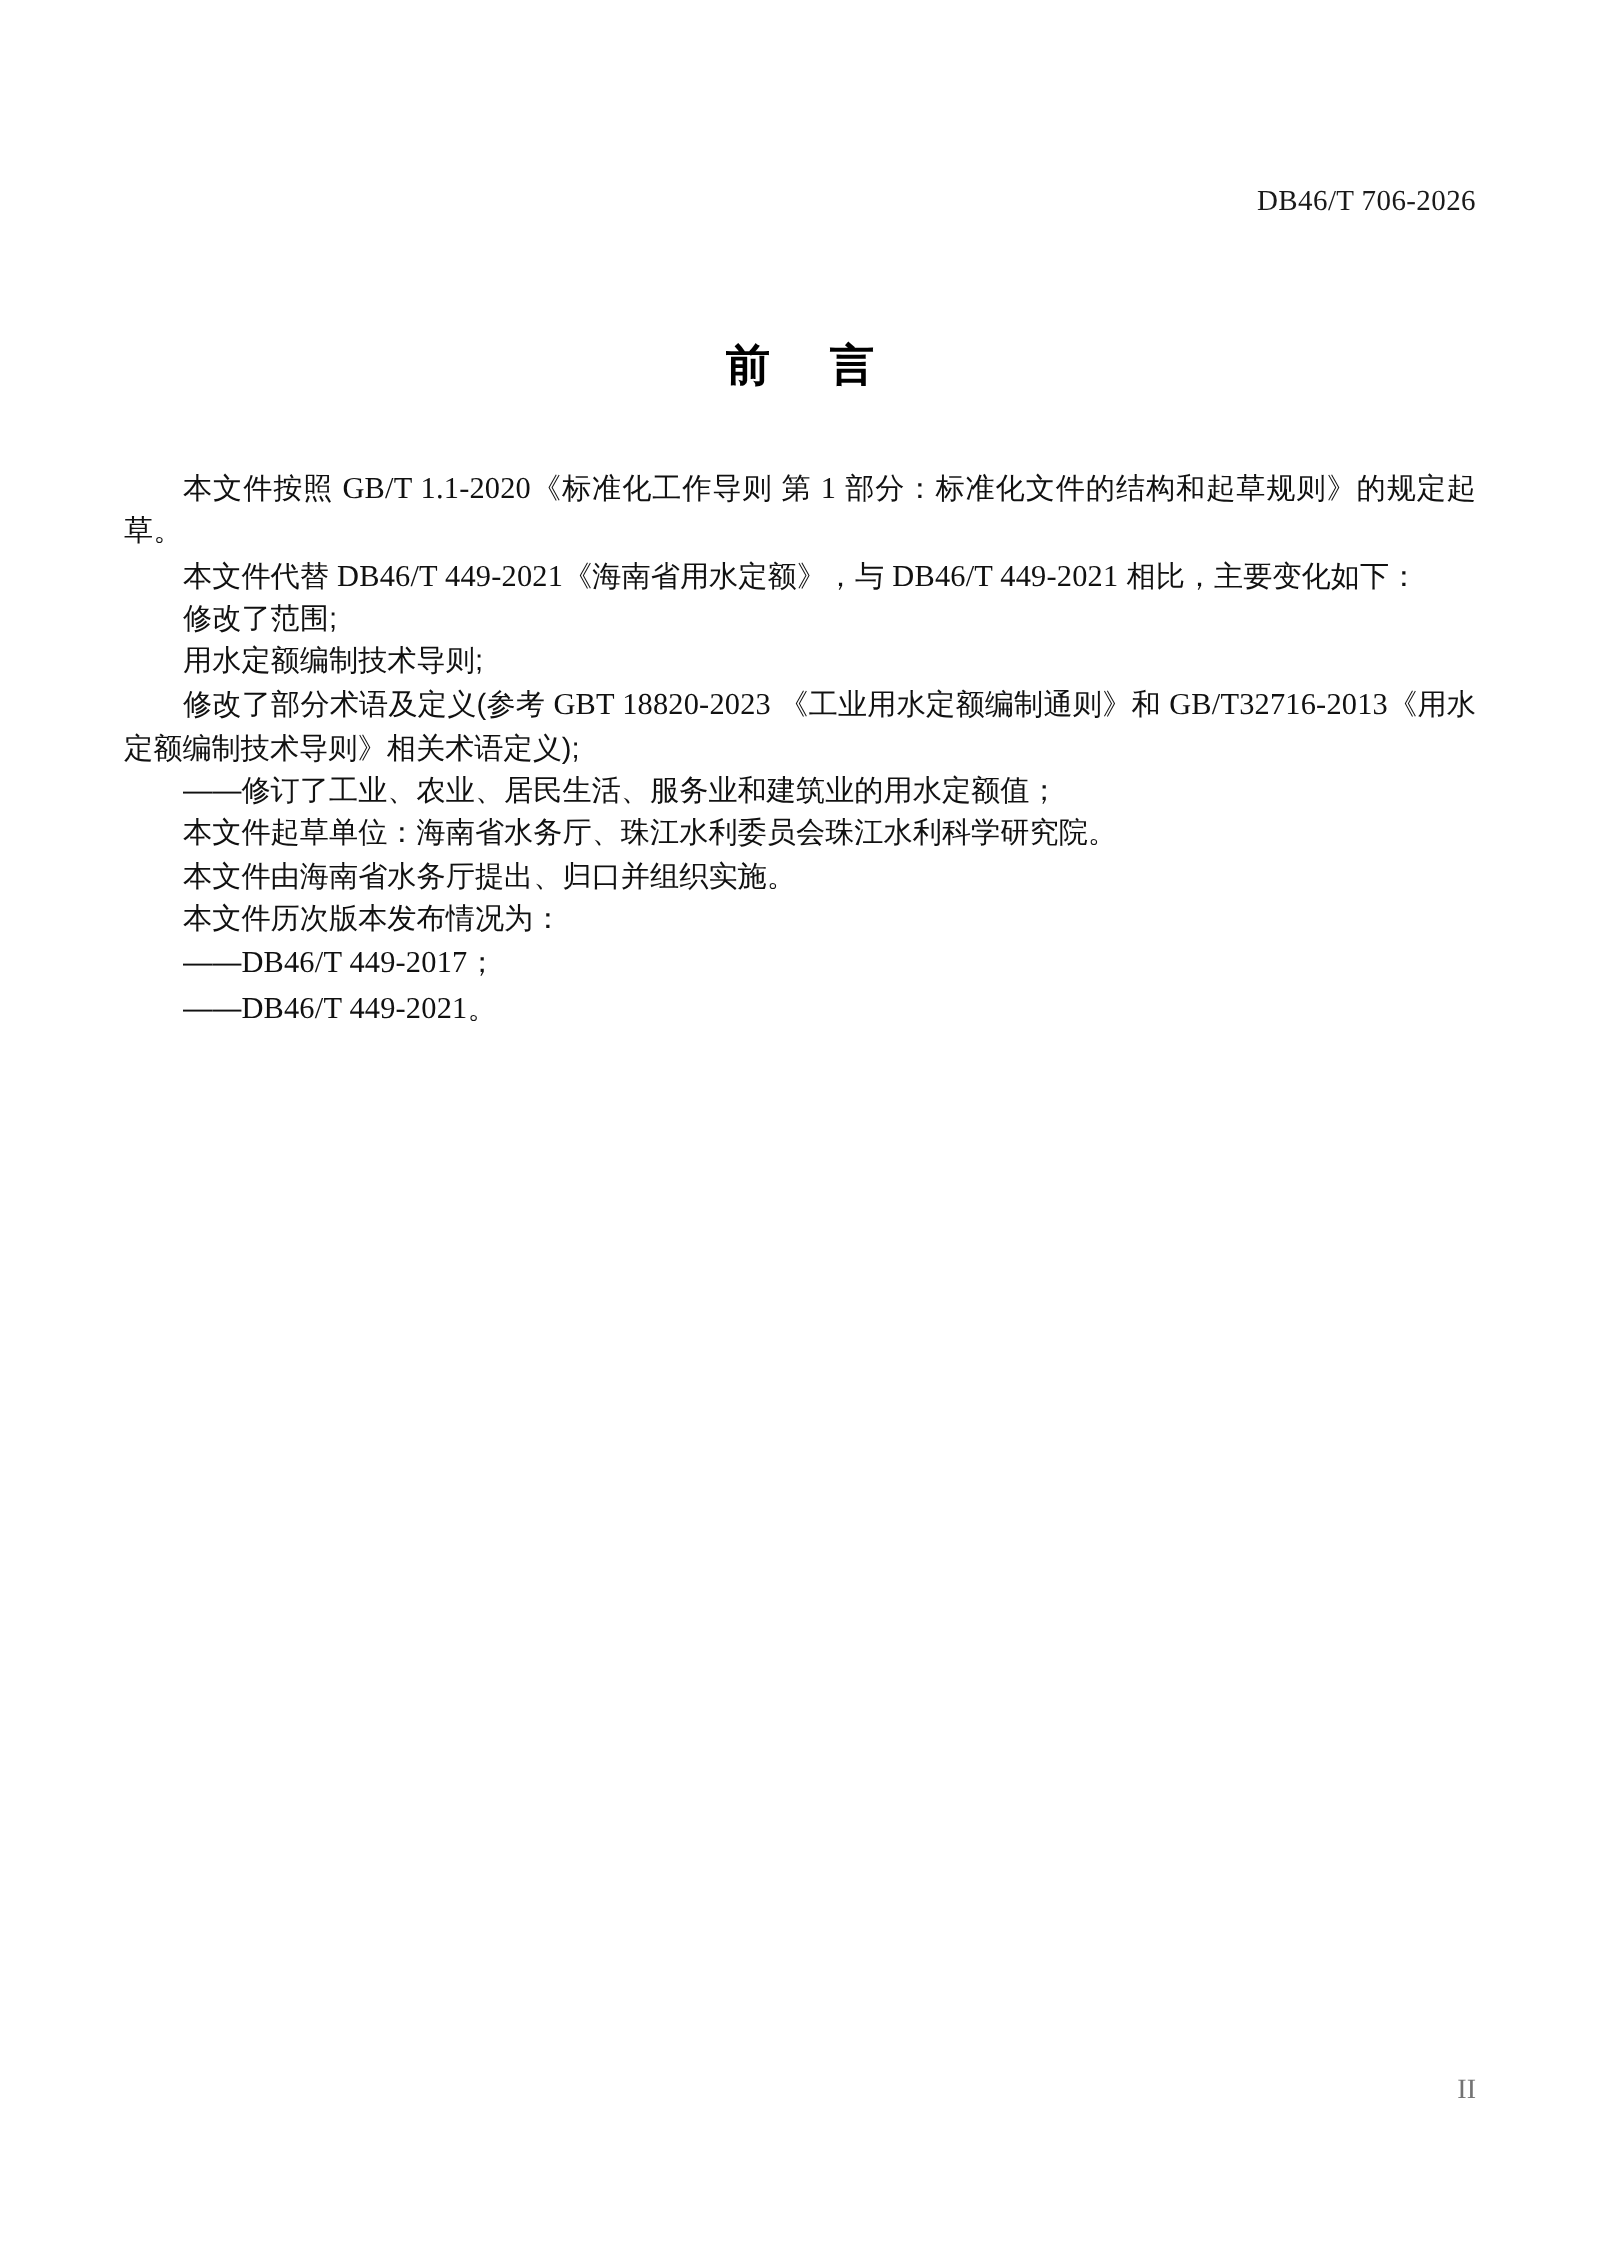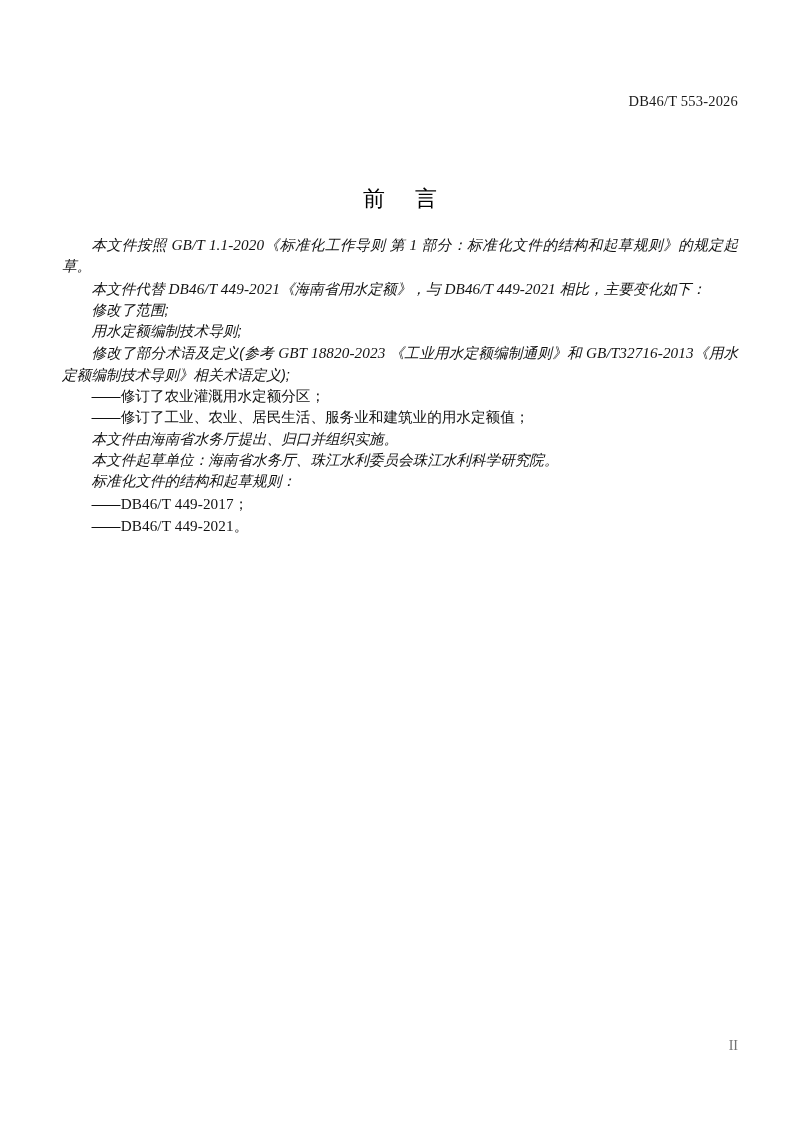--- a/index.html
+++ b/index.html
@@ -26,27 +26,27 @@
     font-family: "Liberation Serif", "DejaVu Serif", serif;
     font-size: 14.5px;
     letter-spacing: 0.2px;
     color: #1a1a1a;
     white-space: nowrap;
   }
 
   
   .doc-title {
     position: absolute;
-    top: 184px;
+    top: 168px;
     left: 0;
     width: 800px;
     text-align: center;
     font-family: "Liberation Sans", "DejaVu Sans", sans-serif;
     font-size: 22px;
-    font-weight: normal;
+    font-weight: bold;
     letter-spacing: 12px;
     text-indent: 12px;
     color: #000000;
   }
 
   
   .body-region {
     position: absolute;
     top: 234px;
     left: 62px;
@@ -60,21 +60,20 @@
     color: #111111;
     text-align: justify;
     text-justify: inter-ideograph;
     margin: 0;
     word-break: break-all;
   }
 
   
   .indent2 {
     text-indent: 29.5px;
-    font-style: italic;
   }
   
   .dash-item {
     text-indent: 29.5px;
   }
 
   
   .lat {
     font-family: "Liberation Serif", "DejaVu Serif", serif;
     font-size: 15.2px;
@@ -89,46 +88,45 @@
     font-family: "Liberation Serif", "DejaVu Serif", serif;
     font-size: 14px;
     color: #737373;
   }
 </style>
 </head>
 <body>
 
 <div class="page">
 
-  <div class="doc-header">DB46/T 553-2026</div>
+  <div class="doc-header">DB46/T 706-2026</div>
 
   <div class="doc-title">前  言</div>
 
   <div class="body-region">
 
     <p class="para indent2">本文件按照 <span class="lat">GB/T 1.1-2020</span>《标准化工作导则 第 <span class="lat">1</span> 部分：标准化文件的结构和起草规则》的规定起草。</p>
 
     <p class="para indent2">本文件代替 <span class="lat">DB46/T 449-2021</span>《海南省用水定额》，与 <span class="lat">DB46/T 449-2021</span> 相比，主要变化如下：</p>
 
     <p class="para indent2">修改了范围;</p>
 
     <p class="para indent2">用水定额编制技术导则;</p>
 
     <p class="para indent2">修改了部分术语及定义(参考 <span class="lat">GBT 18820-2023</span> 《工业用水定额编制通则》和 <span class="lat">GB/T32716-2013</span>《用水定额编制技术导则》相关术语定义);</p>
 
-    <p class="para dash-item">——修订了农业灌溉用水定额分区；</p>
 
     <p class="para dash-item">——修订了工业、农业、居民生活、服务业和建筑业的用水定额值；</p>
 
+    <p class="para indent2">本文件起草单位：海南省水务厅、珠江水利委员会珠江水利科学研究院。</p>
+
     <p class="para indent2">本文件由海南省水务厅提出、归口并组织实施。</p>
 
-    <p class="para indent2">本文件起草单位：海南省水务厅、珠江水利委员会珠江水利科学研究院。</p>
 
-
-    <p class="para indent2">标准化文件的结构和起草规则：</p>
+    <p class="para indent2">本文件历次版本发布情况为：</p>
 
     <p class="para dash-item">——<span class="lat">DB46/T 449-2017</span>；</p>
 
     <p class="para dash-item">——<span class="lat">DB46/T 449-2021</span>。</p>
 
   </div>
 
   <div class="page-number">II</div>
 
 </div>

